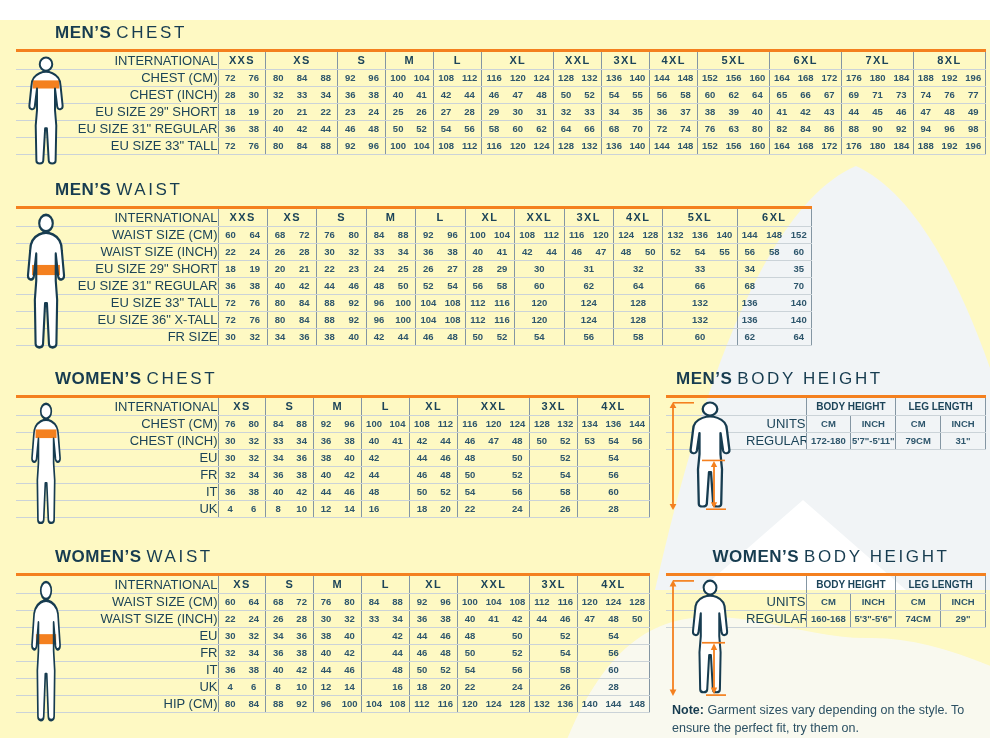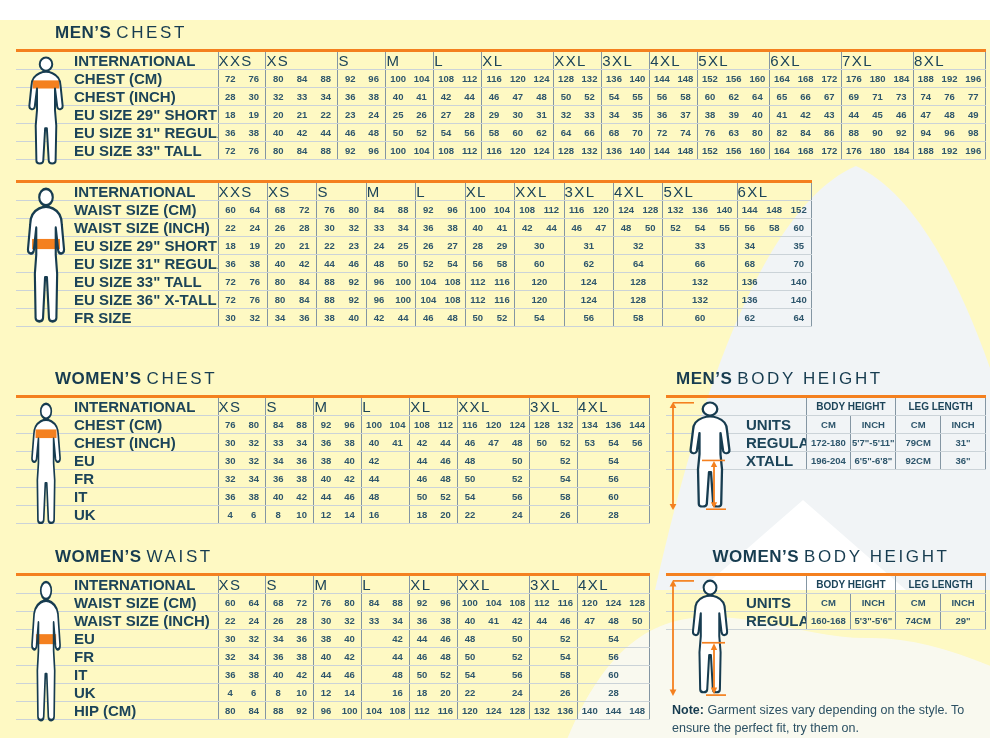--- a/index.html
+++ b/index.html
@@ -6,22 +6,22 @@
   html,body { background:#ffffff; font-family:"Liberation Sans", sans-serif; }
   #canvas { position:relative; width:990px; height:738px; background:#fef9c3; overflow:hidden;margin-top:20px; }
   .wm { position:absolute; left:0; top:0; z-index:0; }
   .sec { position:absolute; z-index:1; }
   .sec h2 { font-size:17px; line-height:20px; color:#173c50; margin:0 0 6px 39px; font-weight:700; letter-spacing:.5px; white-space:nowrap; }
   .sec h2 .tl { font-weight:400; letter-spacing:2.6px; margin-left:5px; }
   .wrap { position:relative; border-top:3px solid #f4801f; }
   table.sz { width:100%; border-collapse:collapse; table-layout:fixed; border-right:1px solid #8496a3; }
   table.sz td { height:17px; border-bottom:1px solid #cbd3d8; overflow:hidden; white-space:nowrap; }
   td.sp { border-bottom:1px solid #cbd3d8; }
-  td.lbl { text-align:left; font-weight:700; font-size:15px; color:#1c4459; padding-left:2px; }
-  td.grp { text-align:left; font-weight:400; font-size:15px; letter-spacing:1.4px; color:#1c4459; }
+  td.lbl { text-align:right; font-weight:400; font-size:13px; color:#1c4459; padding-left:2px; }
+  td.grp { text-align:center; font-weight:700; font-size:11px; letter-spacing:1.4px; color:#1c4459; }
   td.val { text-align:center; font-weight:700; font-size:9.5px; color:#2e566c; }
   td.bhh { text-align:center; font-weight:700; font-size:10px; color:#1c4459; }
   .gb { border-left:1px solid #8496a3; }
   .fig { position:absolute; z-index:2; }
   .fig svg { display:block; }
   .note { position:absolute; z-index:1; font-size:12.5px; line-height:18px; color:#2b5063; }
   .note b { color:#173c50; }
 </style>
 </head>
 <body>
@@ -281,20 +281,21 @@
               <td class="val gb">188</td>
               <td class="val">192</td>
               <td class="val">196</td>
             </tr>
           </tbody>
         </table>
     </div>
   </section>
 
   <section class="sec" style="left:16px; top:160px; width:796px;">
+    <h2><span class="tb">MEN’S</span><span class="tl">WAIST</span></h2>
     <div class="wrap">
       <div class="fig" style="left:4px; top:4px;">
           <svg viewBox="0 0 56 124" preserveAspectRatio="none" width="52" height="140">
             <g>
               <path d="M20.5,19 C13,22 11,27 11,33 L8.6,55 C8.2,59.5 14.2,60.5 14.9,56 L17.5,36 L17.5,60 L16,77 L16.8,116 C16.8,120 24.6,120 24.8,116 L27,80 L29,80 L31.2,116 C31.4,120 39.2,120 39.2,116 L40,77 L38.5,60 L38.5,36 L41.1,56 C41.8,60.5 47.8,59.5 47.4,55 L45,33 C45,27 43,22 35.5,19 C31,17.2 25,17.2 20.5,19 Z" fill="#ffffff" stroke="none"></path>
               <rect x="13" y="46" width="30" height="9" fill="#f4801f"></rect>
               <path d="M20.5,19 C13,22 11,27 11,33 L8.6,55 C8.2,59.5 14.2,60.5 14.9,56 L17.5,36 L17.5,60 L16,77 L16.8,116 C16.8,120 24.6,120 24.8,116 L27,80 L29,80 L31.2,116 C31.4,120 39.2,120 39.2,116 L40,77 L38.5,60 L38.5,36 L41.1,56 C41.8,60.5 47.8,59.5 47.4,55 L45,33 C45,27 43,22 35.5,19 C31,17.2 25,17.2 20.5,19 Z" fill="none" stroke="#173c50" stroke-width="2.3" stroke-linejoin="round"></path>
               <circle cx="28" cy="9" r="7.3" fill="#ffffff" stroke="#173c50" stroke-width="2.3"></circle>
             </g>
           </svg>
@@ -746,28 +747,20 @@
               <td class="val gb">INCH</td>
             </tr>
             <tr>
               <td class="sp"></td>
               <td class="lbl">REGULAR</td>
               <td class="val gb">172-180</td>
               <td class="val gb">5'7"-5'11"</td>
               <td class="val gb">79CM</td>
               <td class="val gb">31"</td>
             </tr>
-            <tr>
-              <td class="sp"></td>
-              <td class="lbl">XTALL</td>
-              <td class="val gb">196-204</td>
-              <td class="val gb">6'5"-6'8"</td>
-              <td class="val gb">92CM</td>
-              <td class="val gb">36"</td>
-            </tr>
           </tbody>
         </table>
     </div>
   </section>
 
   <section class="sec" style="left:16px; top:527px; width:634px;">
     <h2><span class="tb">WOMEN’S</span><span class="tl">WAIST</span></h2>
     <div class="wrap">
       <div class="fig" style="left:7px; top:4px;">
           <svg viewBox="0 0 56 124" preserveAspectRatio="none" width="46" height="146">

